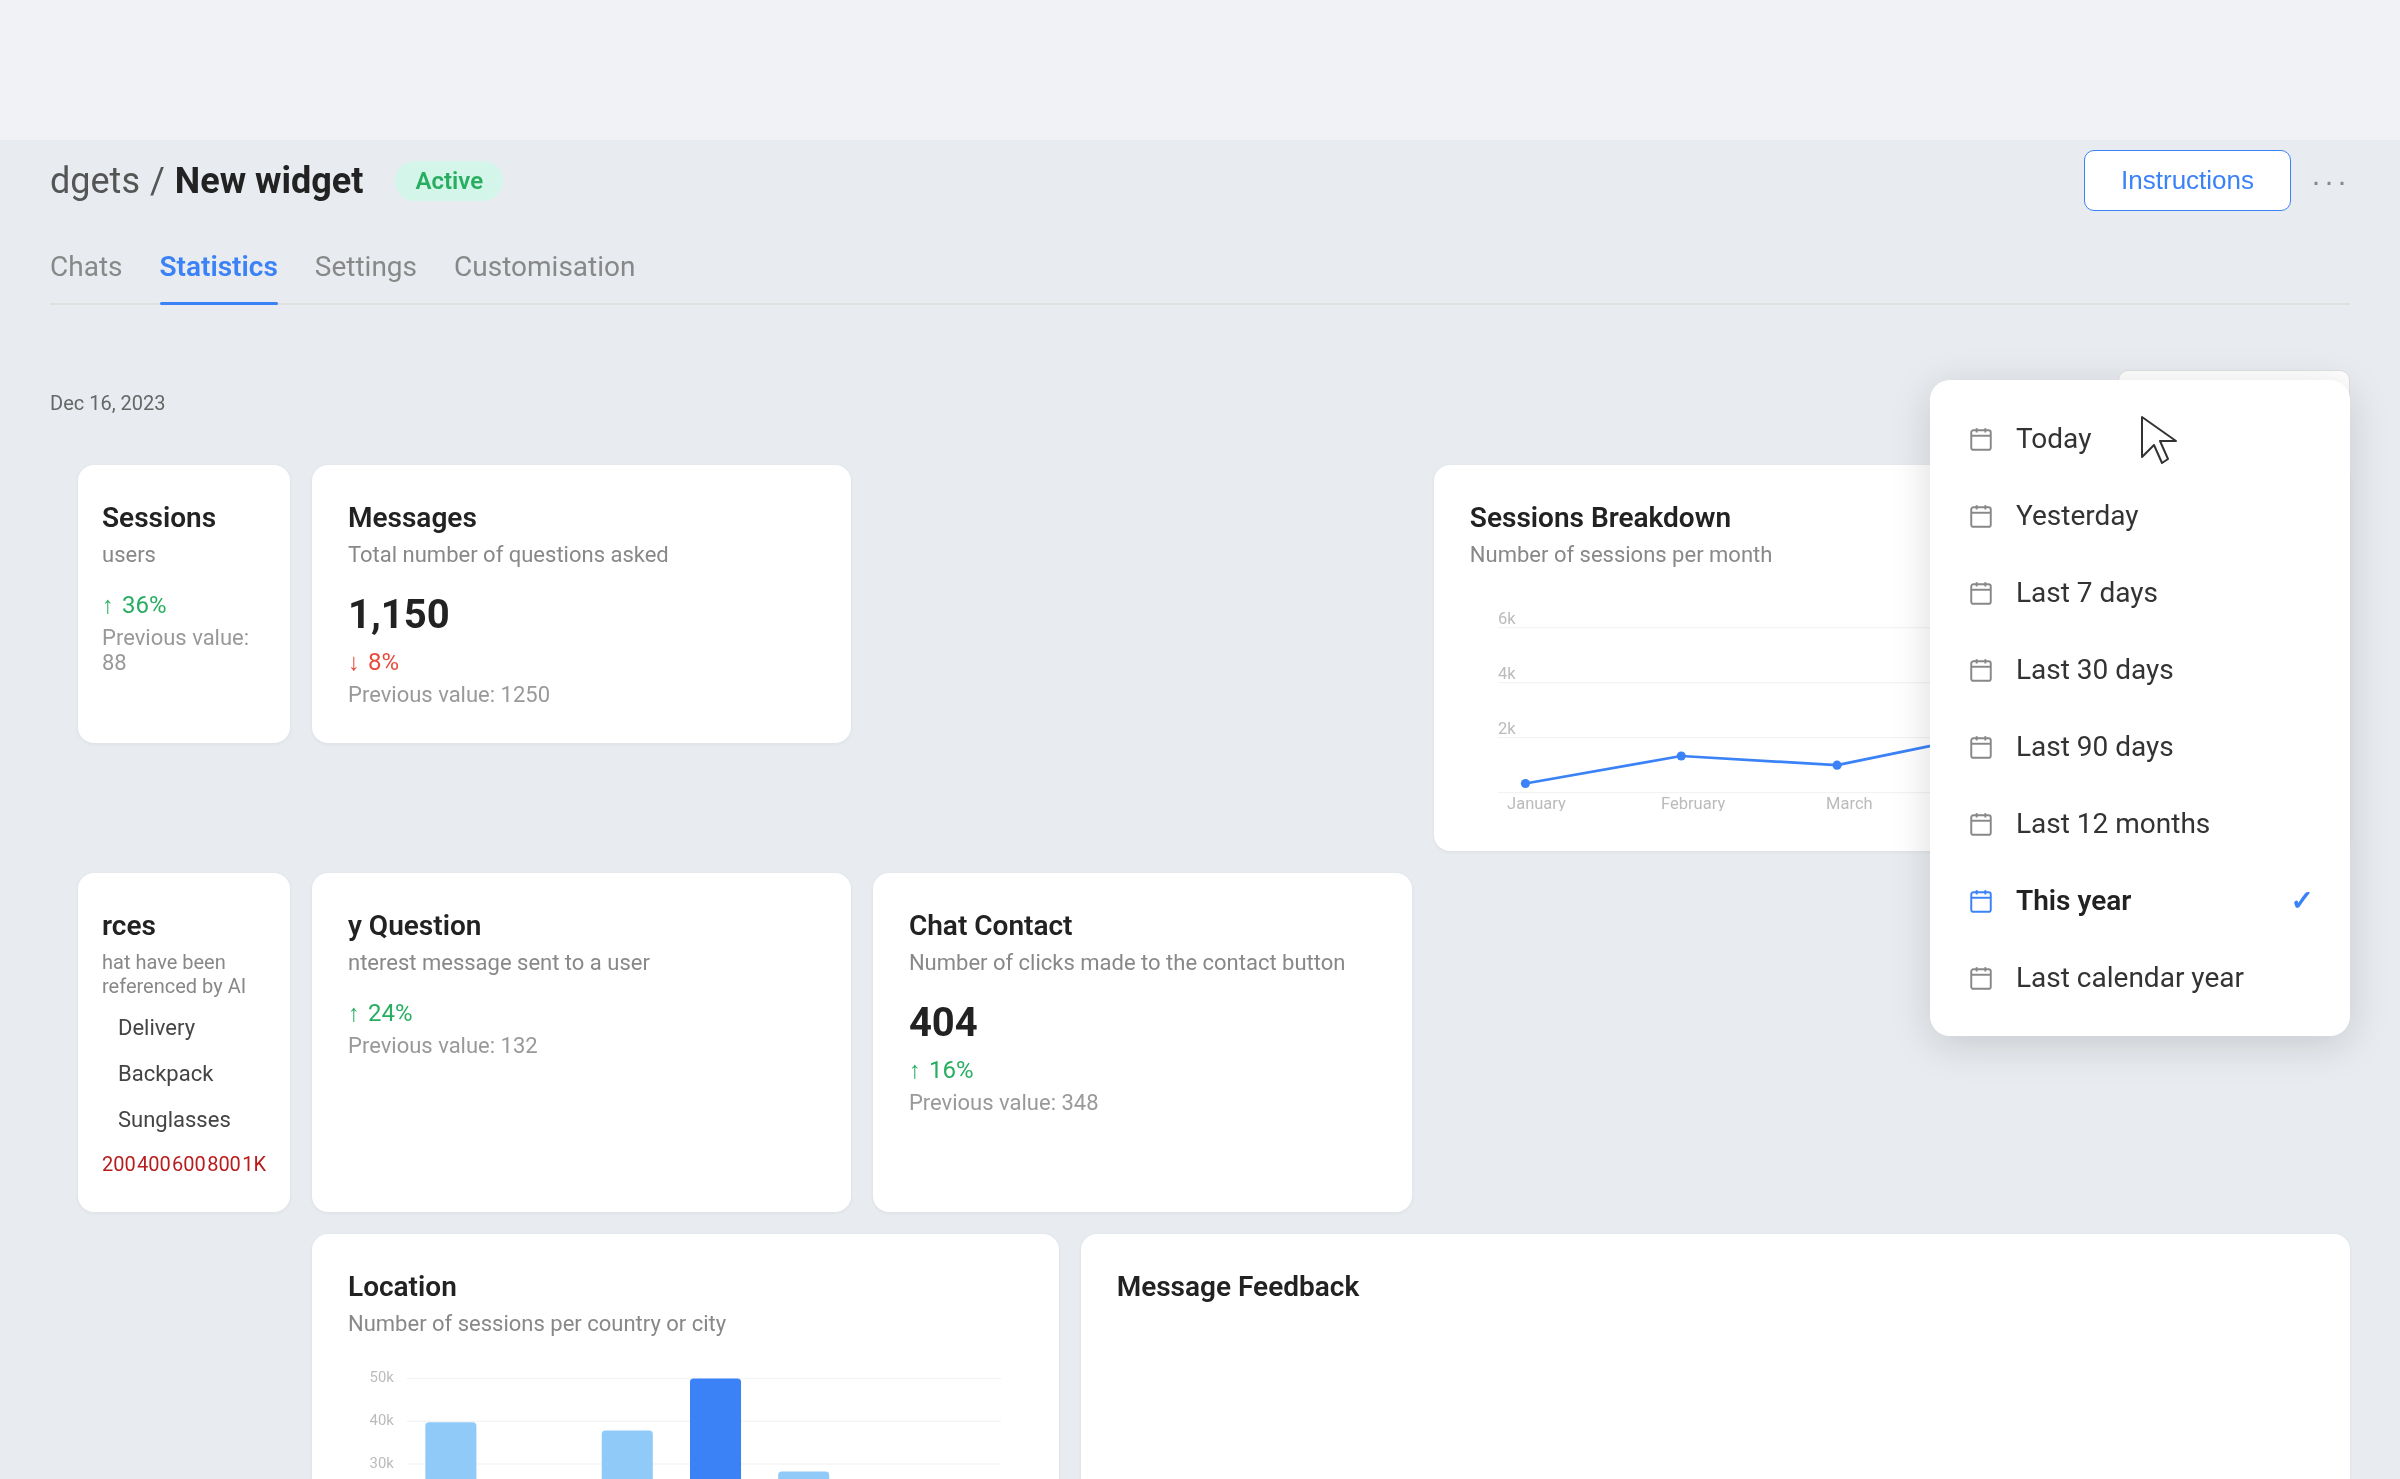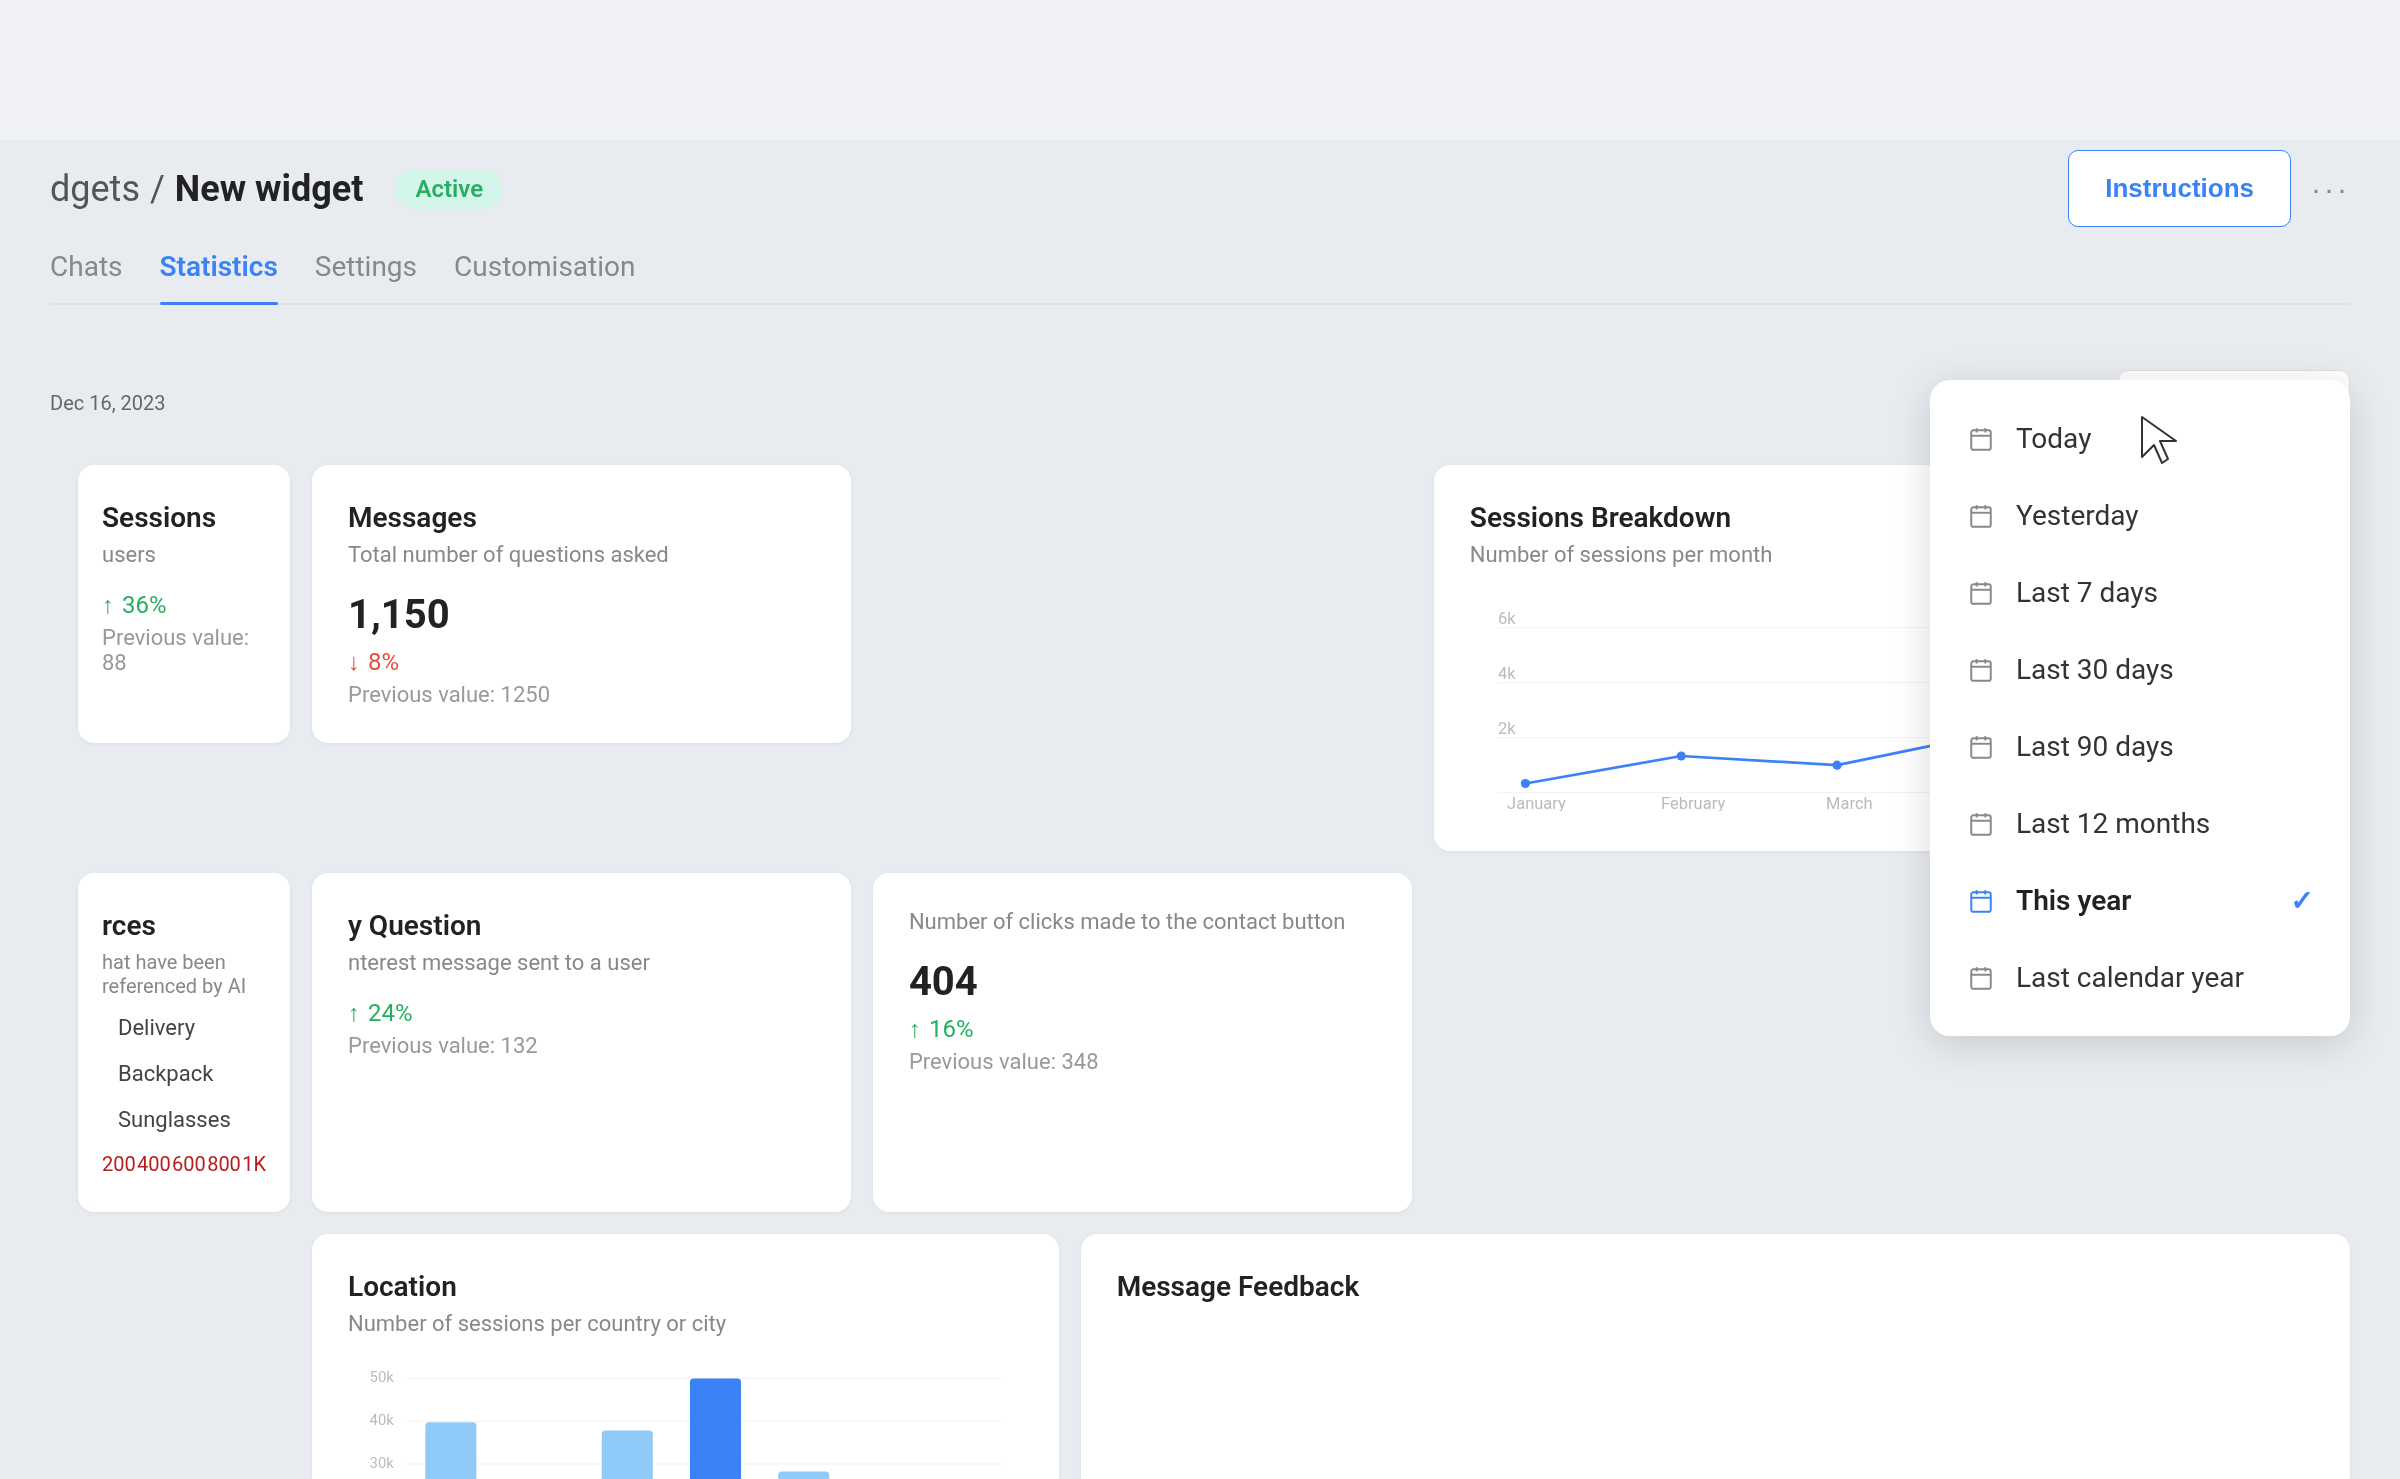--- a/index.html
+++ b/index.html
@@ -65,24 +65,23 @@
       display: flex;
       align-items: center;
       gap: 20px;
     }
 
     .instructions-btn {
       border: 1.5px solid #3b82f6;
       background: white;
       color: #3b82f6;
       font-size: 26px;
-      padding: 22px 36px;
+      padding: 14px 36px;
       border-radius: 10px;
       cursor: pointer;
-      font-weight: bold;
     }
 
     .more-btn {
       background: none;
       border: none;
       font-size: 30px;
       color: #888;
       cursor: pointer;
       letter-spacing: 3px;
     }
@@ -495,20 +494,21 @@
         <div class="stat-card-title">y Question</div>
         <div class="stat-card-subtitle">nterest message sent to a user</div>
         <div class="stat-change up">
           <span>↑</span>
           <span>24%</span>
         </div>
         <div class="stat-prev">Previous value: 132</div>
       </div>
 
       <div class="stat-card">
+        <div class="stat-card-title">Chat Contact</div>
         <div class="stat-card-subtitle">Number of clicks made to the contact button</div>
         <div class="stat-value">404</div>
         <div class="stat-change up">
           <span>↑</span>
           <span>16%</span>
         </div>
         <div class="stat-prev">Previous value: 348</div>
       </div>
 
       <div></div>

